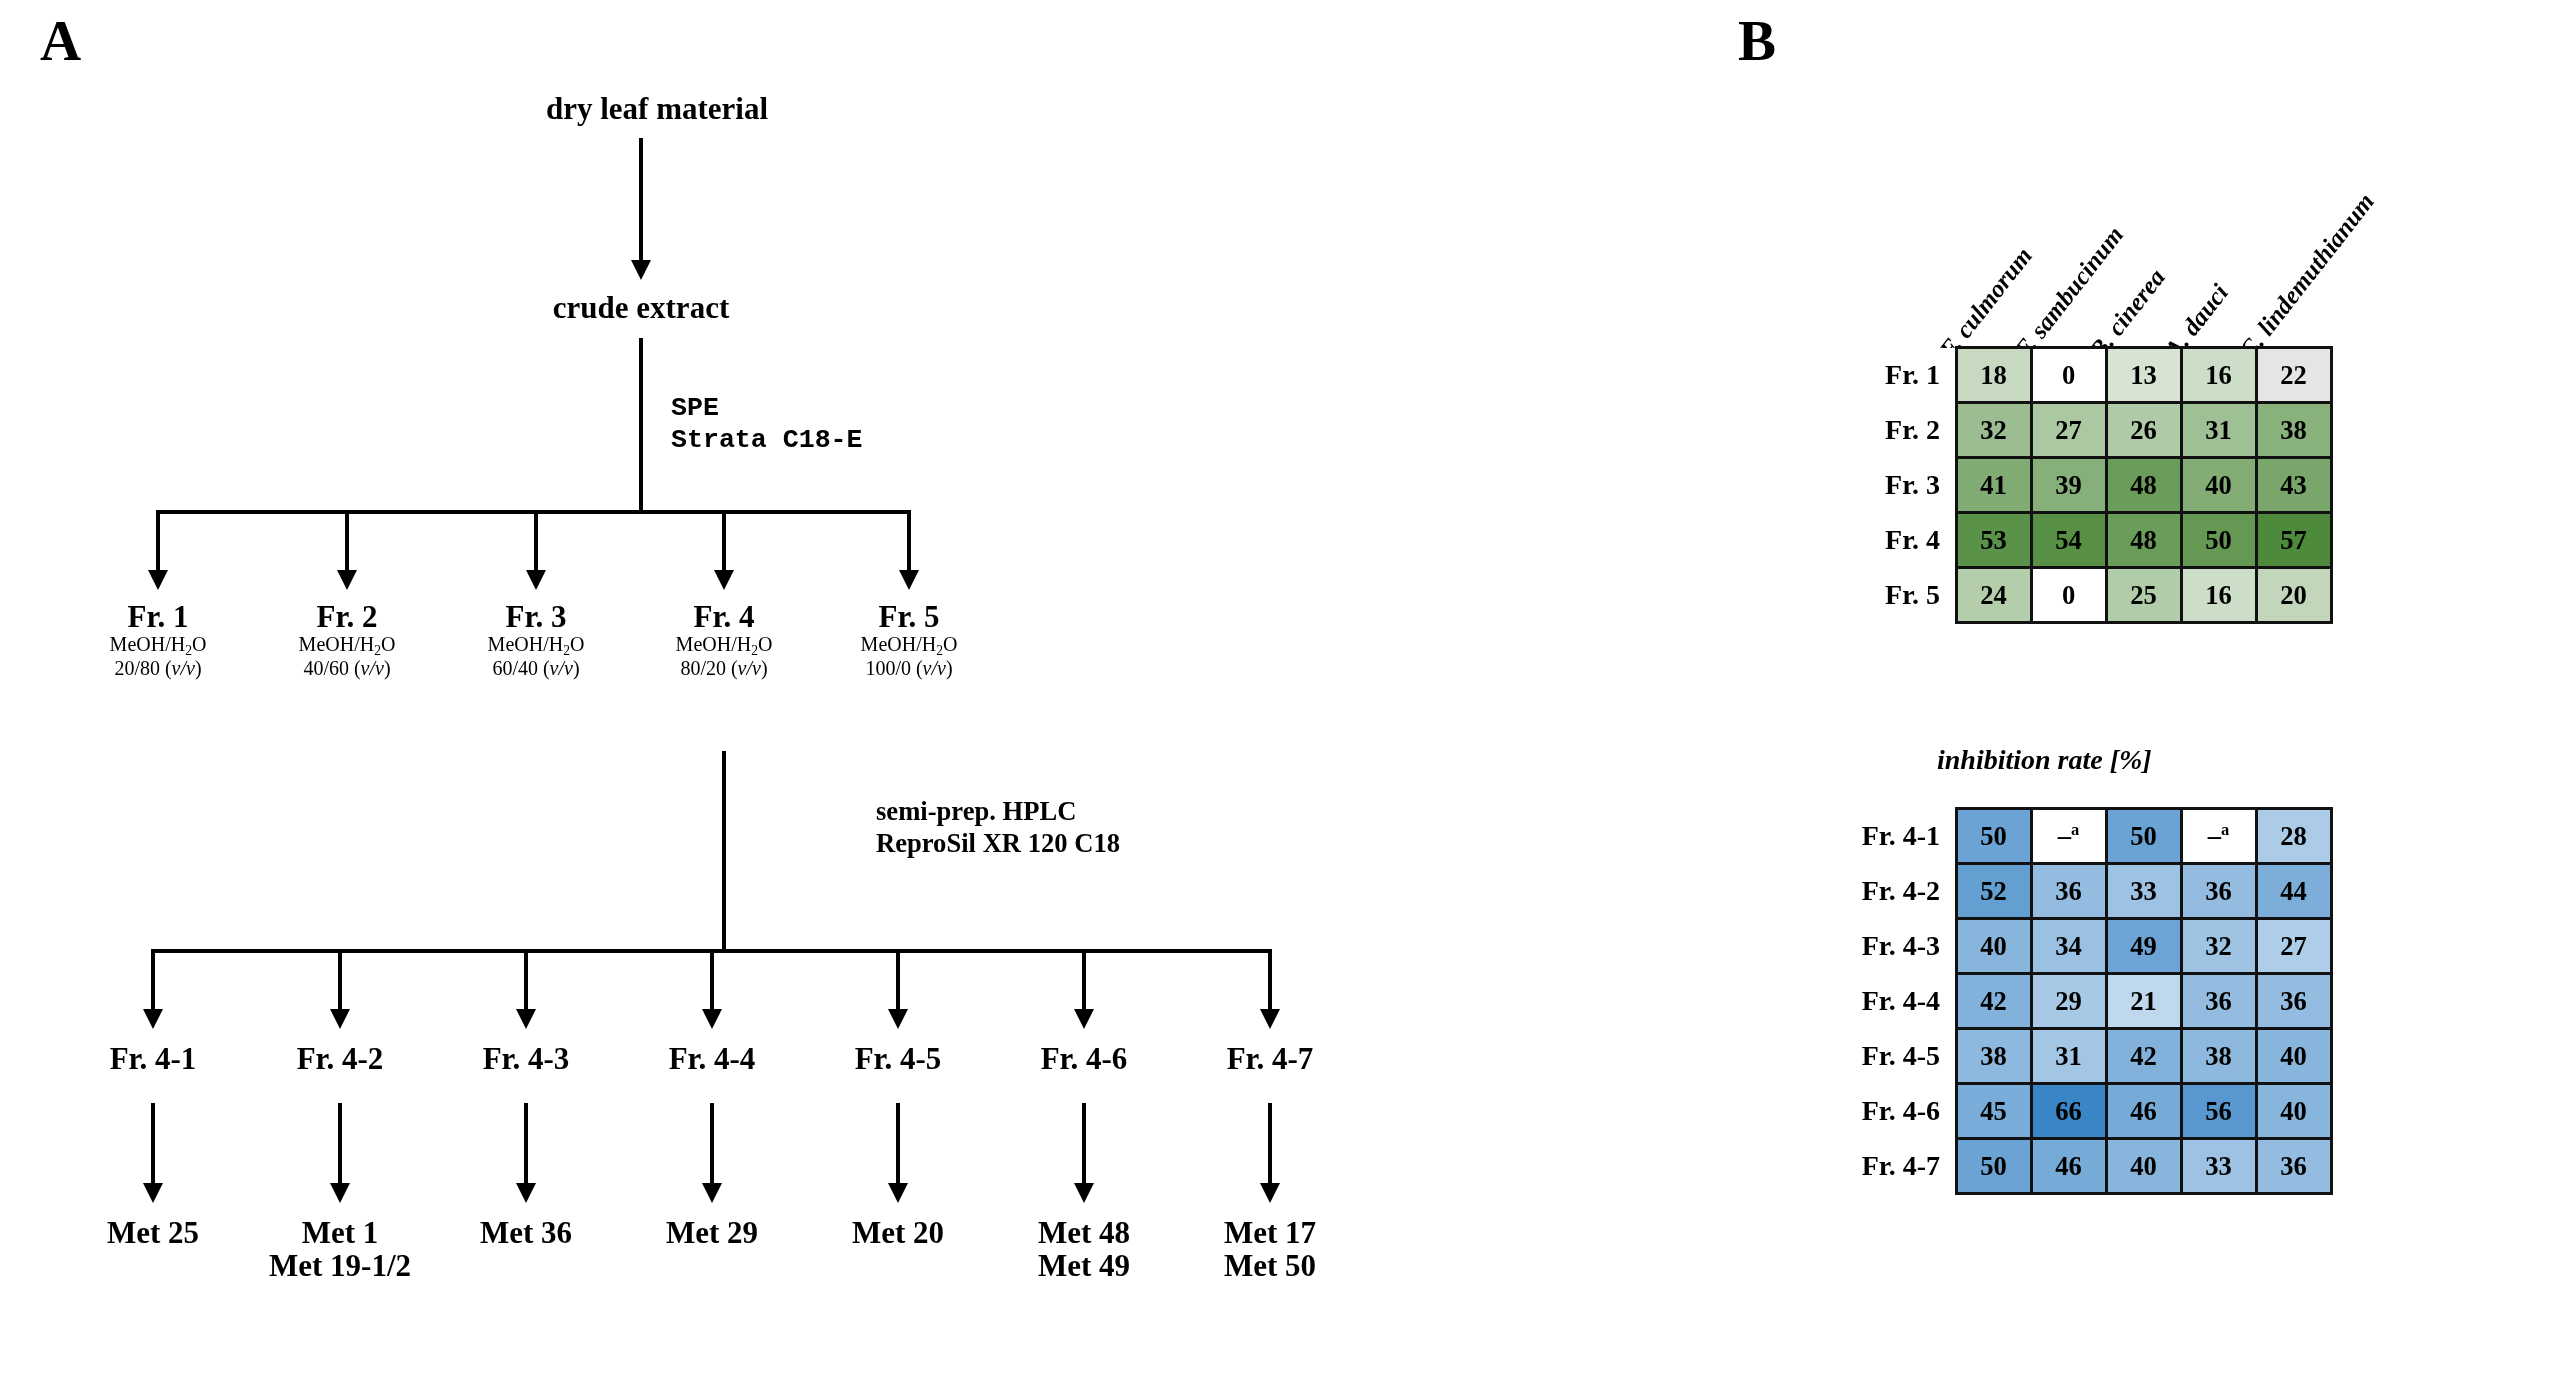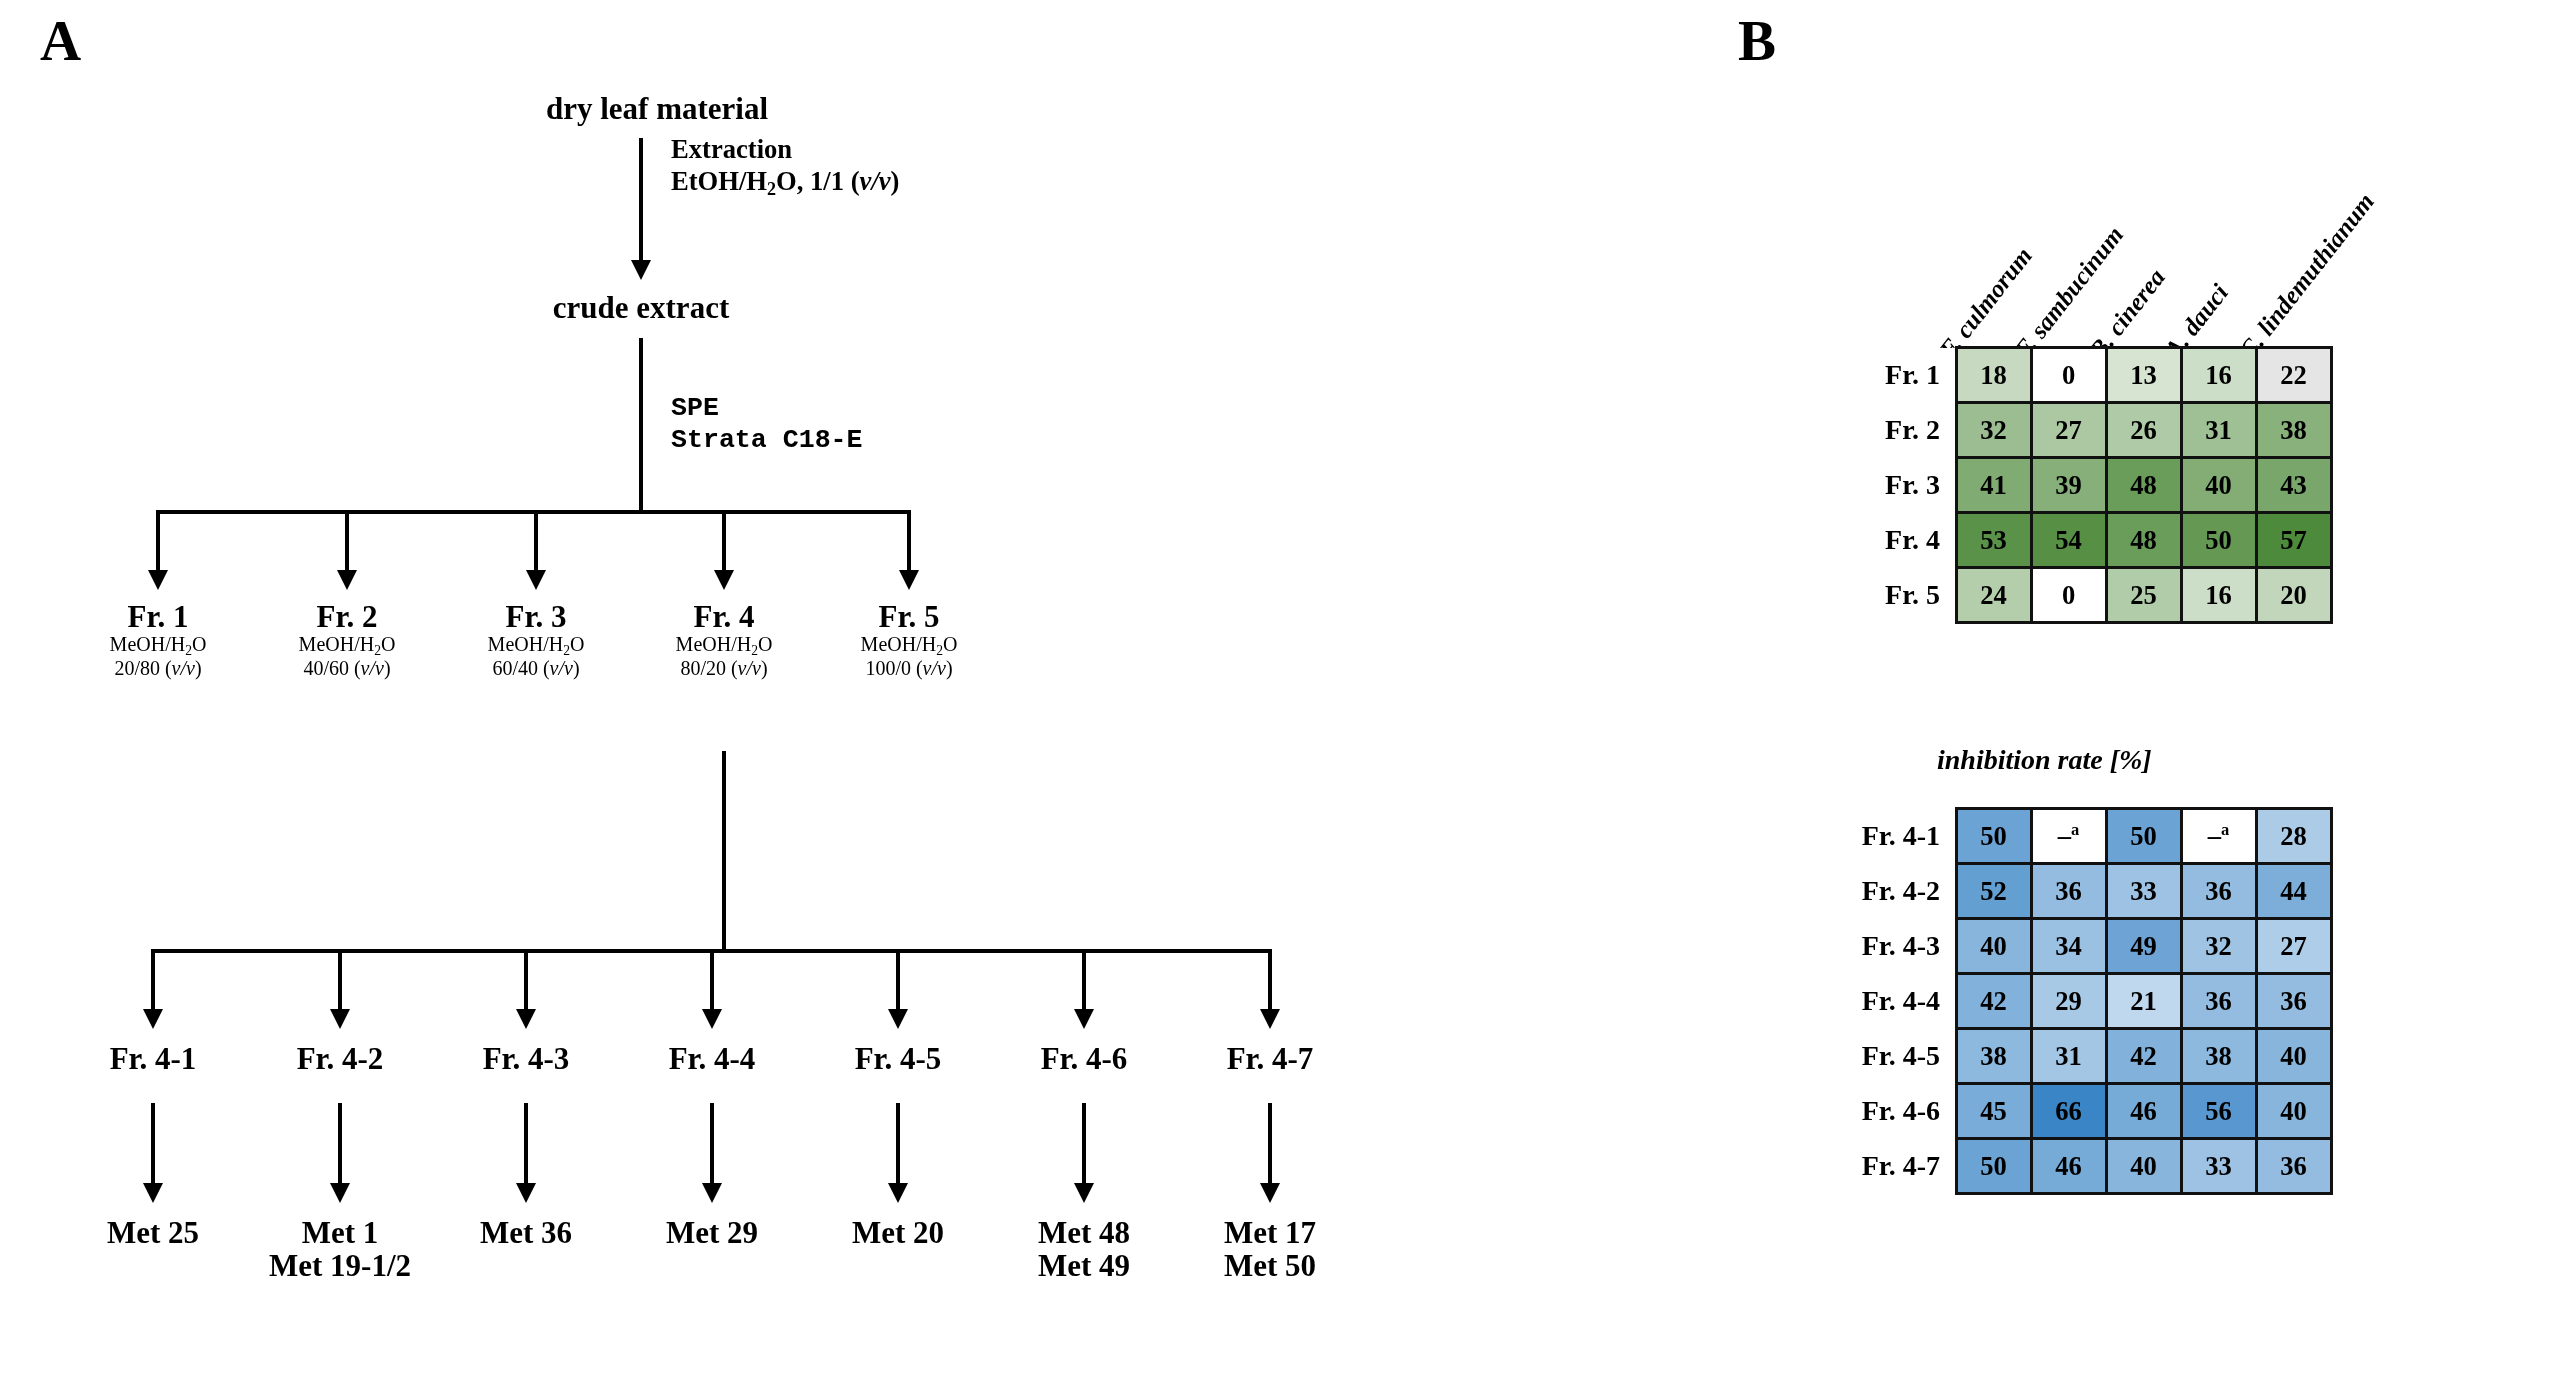--- a/index.html
+++ b/index.html
@@ -73,24 +73,20 @@
 <div id="panelA">
 
   <div class="panel-letter" style="left:40px;top:12px;">A</div>
 
   <div class="node" style="left:657px;top:93px;">
     <div class="ttl">dry leaf material</div>
   </div>
 
   <div class="vline" style="left:639px;top:138px;height:125px;"></div>
   <div class="arrow-head" style="left:641px;top:260px;"></div>
-  <div class="side-lbl" style="left:671px;top:133px;">
-    <span>Extraction</span><br>
-    <span><span>EtOH/H</span><sub>2</sub><span>O, 1/1 (</span><i>v/v</i><span>)</span></span>
-  </div>
 
   <div class="node" style="left:641px;top:292px;">
     <div class="ttl">crude extract</div>
   </div>
 
   <div class="vline" style="left:639px;top:338px;height:174px;"></div>
   <div class="side-lbl" style="left:671px;top:392px;font-family:Liberation Mono, monospace;">
     <span>SPE</span><br>
     <span>Strata C18-E</span>
   </div>
@@ -127,20 +123,24 @@
     <div class="sub"><span>MeOH/H</span><sub>2</sub><span>O</span></div>
     <div class="sub"><span>80/20 (</span><i>v/v</i><span>)</span></div>
   </div>
   <div class="node" style="left:909px;top:601px;">
     <div class="ttl">Fr. 5</div>
     <div class="sub"><span>MeOH/H</span><sub>2</sub><span>O</span></div>
     <div class="sub"><span>100/0 (</span><i>v/v</i><span>)</span></div>
   </div>
 
   <div class="vline" style="left:722px;top:751px;height:199px;"></div>
+  <div class="side-lbl" style="left:876px;top:795px;">
+    <span>semi-prep. HPLC</span><br>
+    <span>ReproSil XR 120 C18</span>
+  </div>
 
   <div class="hline" style="left:151px;top:949px;width:1119px;"></div>
   <div class="vline" style="left:151px;top:949px;height:63px;"></div>
   <div class="vline" style="left:338px;top:949px;height:63px;"></div>
   <div class="vline" style="left:524px;top:949px;height:63px;"></div>
   <div class="vline" style="left:710px;top:949px;height:63px;"></div>
   <div class="vline" style="left:896px;top:949px;height:63px;"></div>
   <div class="vline" style="left:1082px;top:949px;height:63px;"></div>
   <div class="vline" style="left:1268px;top:949px;height:63px;"></div>
   <div class="arrow-head" style="left:153px;top:1009px;"></div>

